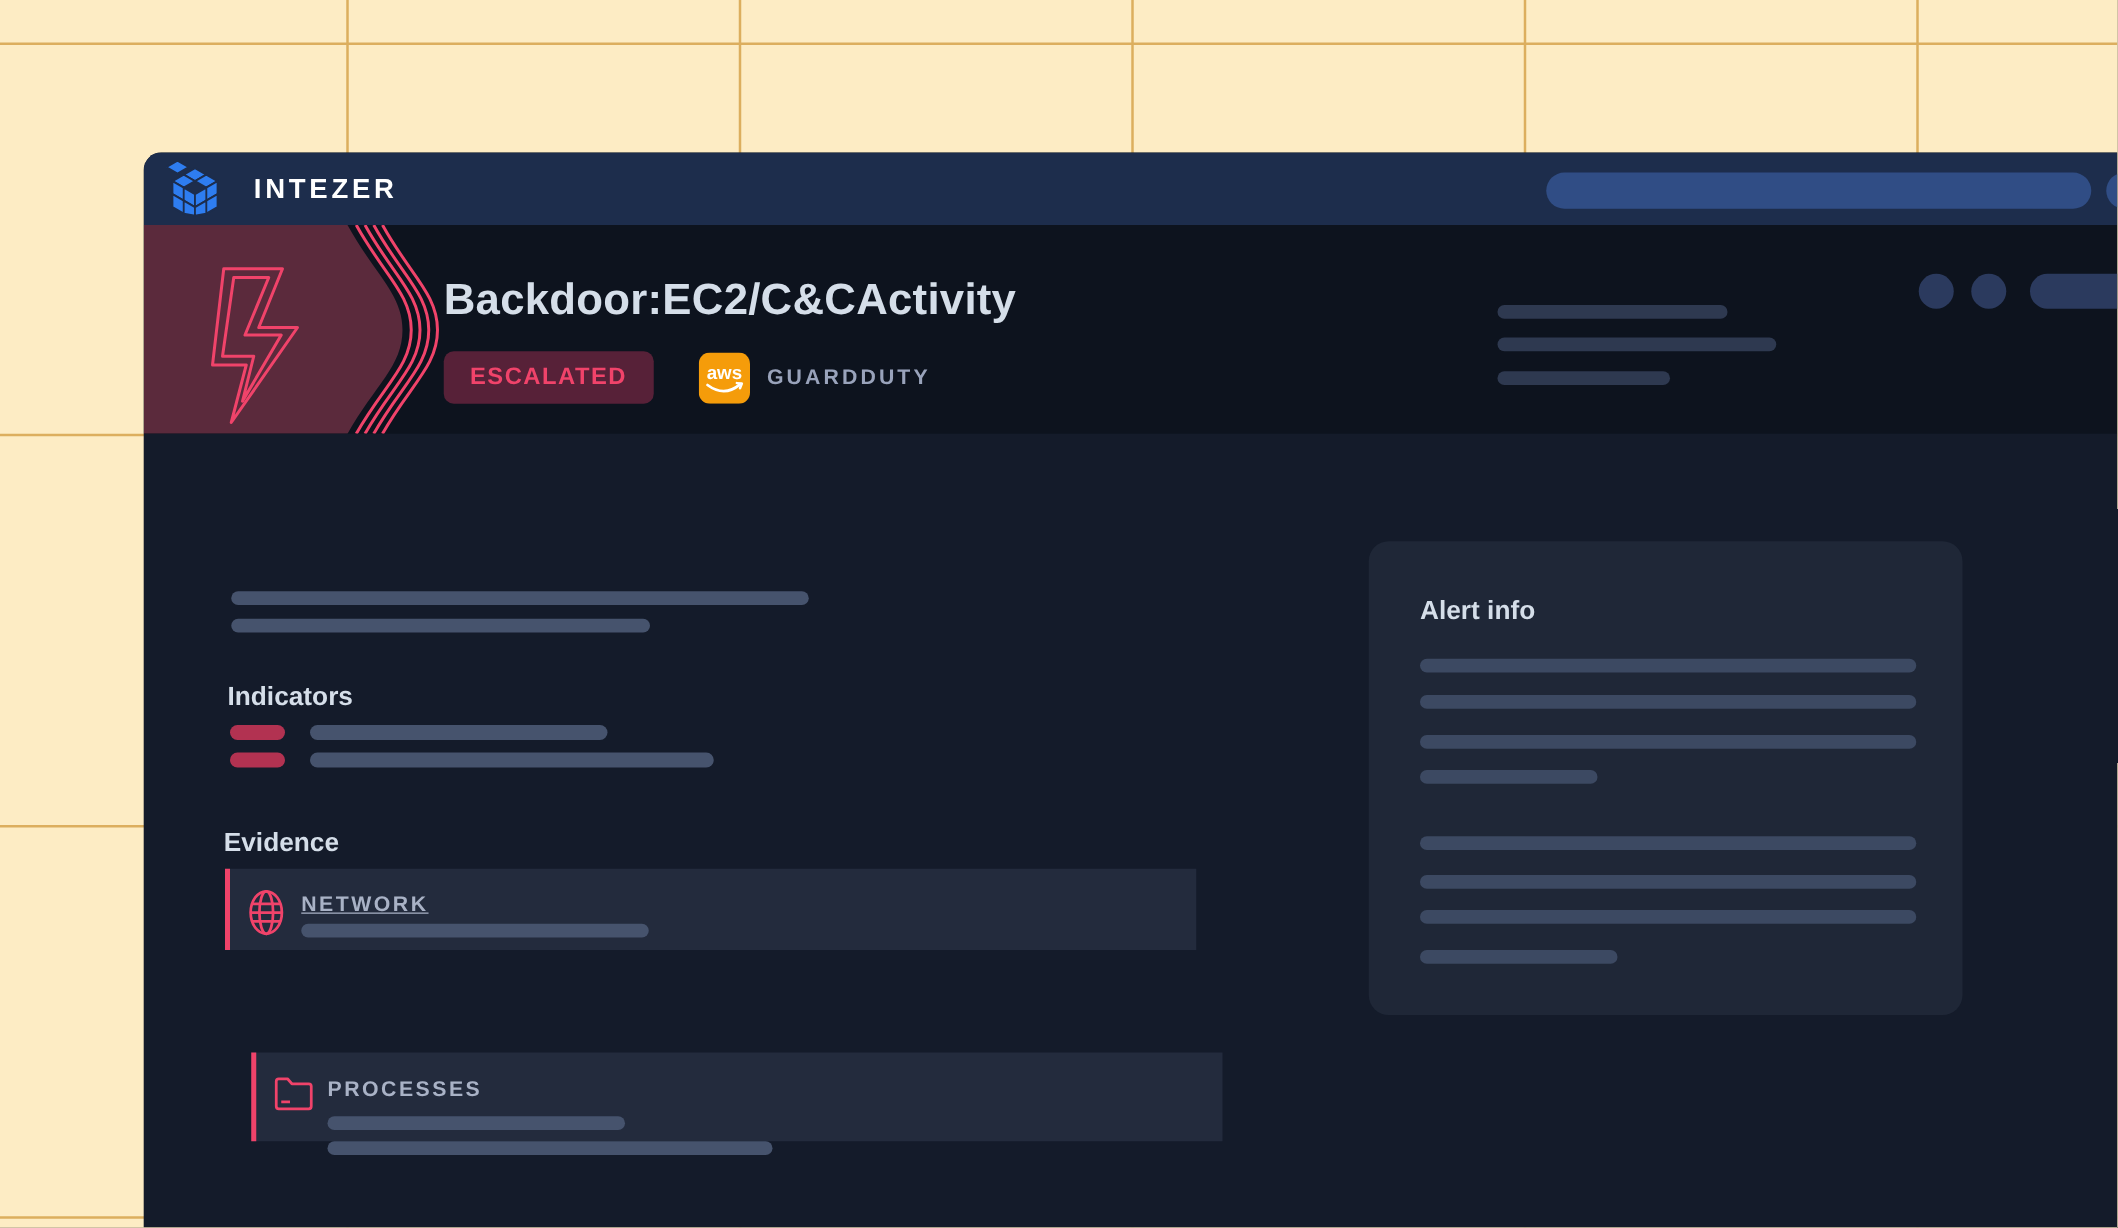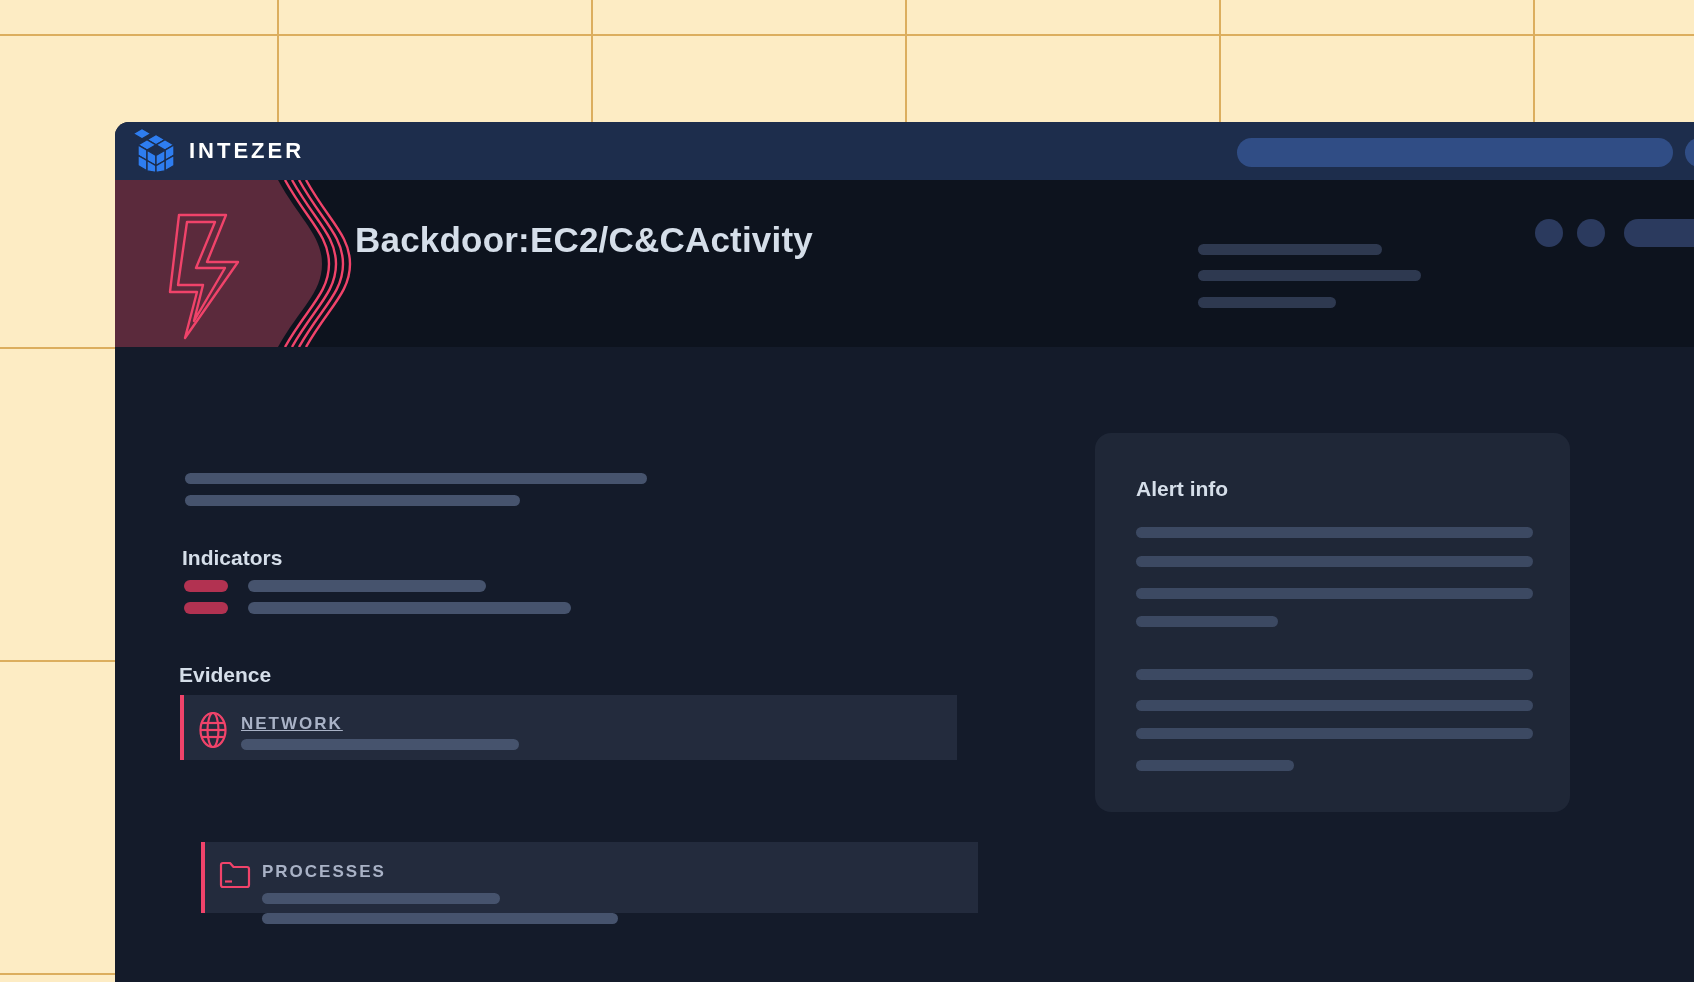--- a/index.html
+++ b/index.html
@@ -9,21 +9,21 @@
   .grid-line{position:absolute;background:var(--grid-line,#dcae5e);}
   .grid-line.v{top:0;width:2px;height:100%;}
   .grid-line.h{left:0;height:2px;width:100%;}
 
   .app-card{position:absolute;left:115px;top:122px;width:1579px;height:860px;
             background:var(--card-bg,#131a27);border-radius:14px 0 0 0;overflow:hidden;}
 
   
   .navbar{position:absolute;left:0;top:0;width:100%;height:58px;
           background:var(--navbar-bg,#1d2d4c);display:flex;align-items:center;}
-  .brand{display:flex;align-items:center;gap:10px;margin-left:18px;}
+  .brand{display:flex;align-items:center;gap:24px;margin-left:18px;}
   .brand-name{color:#fff;font-size:22px;font-weight:bold;letter-spacing:3px;}
   .nav-pill{position:absolute;top:16px;height:29px;border-radius:15px;background:var(--nav-pill,#304d85);}
 
   
   .header{position:absolute;left:0;top:58px;width:100%;height:167px;background:var(--header-bg,#0d131e);}
   .illustration{position:absolute;left:0;top:0;}
   .alert-title{position:absolute;left:240px;top:40px;margin:0;color:var(--title-text,#d5dee9);
                font-size:35px;font-weight:bold;letter-spacing:.2px;text-align:right;}
   .badge-row{position:absolute;left:240px;top:101px;display:flex;align-items:center;}
   .status-badge{background:var(--escalated-bg,#572138);color:var(--accent-pink,#f0436a);
@@ -116,20 +116,30 @@
           <path d="M184,0 C206,40 228,55 228,84 C228,113 206,128 184,167"></path>
           <path d="M191,0 C213,40 235,55 235,84 C235,113 213,128 191,167"></path>
 
           <path d="M64,35 L111,35 L92,82 L123,82 L70,158 L82,112 L55,112 Z" stroke-linejoin="round"></path>
           <path d="M72,42 L100,42 L81,88 L110,88 L79,141 L88,105 L63,105 Z" stroke-linejoin="round"></path>
         </g>
       </svg>
 
       <h1 class="alert-title">Backdoor:EC2/C&amp;CActivity</h1>
 
+      <div class="badge-row">
+        <span class="status-badge">ESCALATED</span>
+        <svg class="aws-badge" width="41" height="41" viewBox="0 0 41 41">
+          <rect x="0" y="0" width="41" height="41" rx="9" fill="var(--aws-orange,#f59c0a)"></rect>
+          <text x="20.5" y="21" text-anchor="middle" fill="#ffffff" font-size="15" font-weight="bold" font-family="Liberation Sans, sans-serif">aws</text>
+          <path d="M7,26 Q20.5,36 33,25.5" fill="none" stroke="#ffffff" stroke-width="2.2" stroke-linecap="round"></path>
+          <path d="M30.5,24.5 L34.5,24.8 L33,28.6" fill="none" stroke="#ffffff" stroke-width="2" stroke-linecap="round" stroke-linejoin="round"></path>
+        </svg>
+        <span class="source-name">GUARDDUTY</span>
+      </div>
 
       <div class="skel hdr" style="left:1083px;top:64px;width:184px;"></div>
       <div class="skel hdr" style="left:1083px;top:90px;width:223px;"></div>
       <div class="skel hdr" style="left:1083px;top:117px;width:138px;"></div>
 
       <div class="avatar-dot" style="left:1420px;"></div>
       <div class="avatar-dot" style="left:1462px;"></div>
       <div class="header-pill"></div>
     </div>
 

